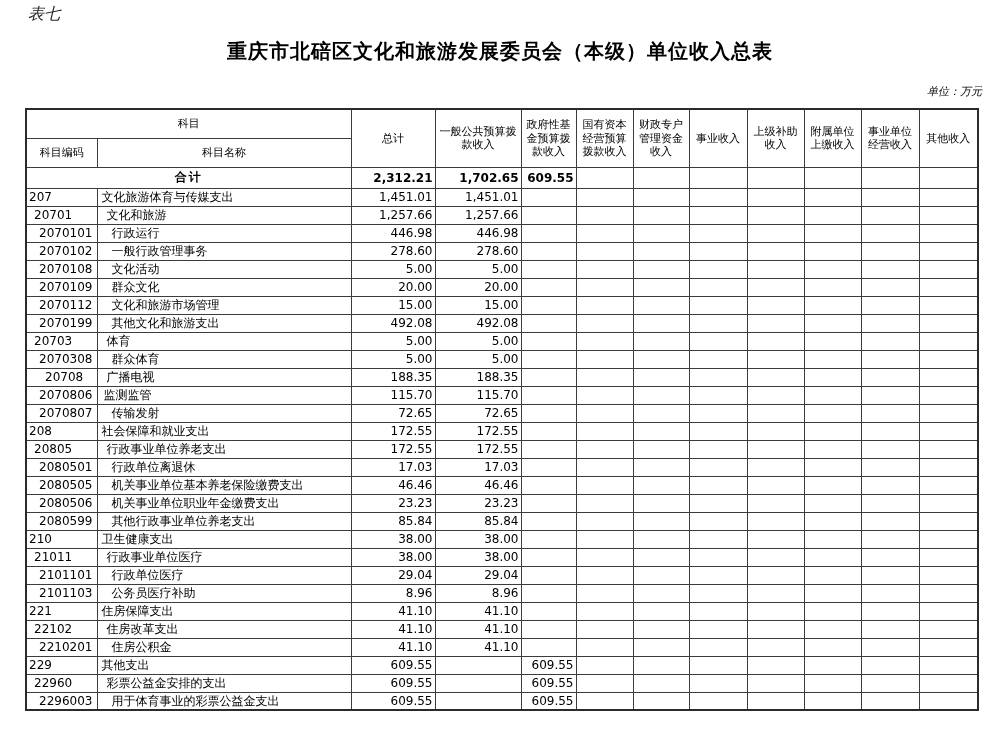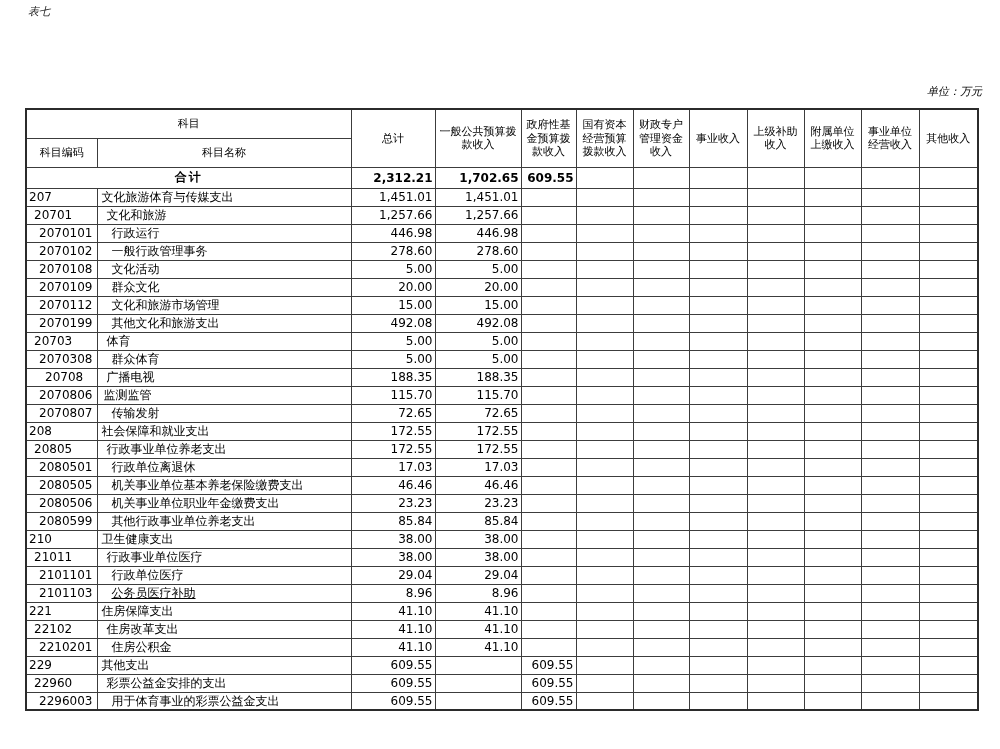--- a/index.html
+++ b/index.html
@@ -4,21 +4,21 @@
 <style>
   html,body{margin:0;padding:0;background:#fff;}
   body{
     width:1000px;height:749px;
     font-family:"DejaVu Sans","Liberation Sans",sans-serif;
     color:#000;overflow:hidden;
   }
   .page{position:relative;width:1000px;height:749px;background:#fff;}
   .corner-label{
     position:absolute;left:28px;top:4px;
-    font-size:11px;font-family:"DejaVu Serif","Liberation Serif",serif;
+    font-size:16px;font-family:"DejaVu Serif","Liberation Serif",serif;
     font-style:italic;color:#222;
   }
   .page-title{
     position:absolute;left:0;top:38px;width:1000px;margin:0;
     text-align:center;font-size:20px;font-weight:bold;letter-spacing:1px;
   }
   .unit-note{
     position:absolute;right:18px;top:84px;font-size:11px;
     font-family:"DejaVu Serif","Liberation Serif",serif;font-style:italic;
   }
@@ -46,20 +46,21 @@
   tr.data-row td{font-size:12px;line-height:1;}
   td.code-cell{text-align:left;white-space:nowrap;}
   td.name-cell{text-align:left;white-space:nowrap;}
   td.value-cell{text-align:right;white-space:nowrap;}
 </style>
 </head>
 <body>
 
 <div class="page">
   <div class="corner-label">表七</div>
+  <h1 class="page-title">重庆市北碚区文化和旅游发展委员会（本级）单位收入总表</h1>
   <div class="unit-note">单位：万元</div>
 
   <table class="income">
     <colgroup>
       <col style="width:71px">
         <col style="width:254px">
         <col style="width:84px">
       <col style="width:86px">
         <col style="width:55px">
         <col style="width:57px">
@@ -406,21 +407,21 @@
           <td class="value-cell"></td>
           <td class="value-cell"></td>
           <td class="value-cell"></td>
           <td class="value-cell"></td>
           <td class="value-cell"></td>
           <td class="value-cell"></td>
           <td class="value-cell"></td>
         </tr>
         <tr class="data-row">
           <td class="code-cell" style="padding-left: 12px;">2101103</td>
-          <td class="name-cell" style="padding-left: 14px; text-decoration: underline;">公务员医疗补助</td>
+          <td class="name-cell" style="padding-left: 14px;">公务员医疗补助</td>
           <td class="value-cell">8.96</td>
           <td class="value-cell">8.96</td>
           <td class="value-cell"></td>
           <td class="value-cell"></td>
           <td class="value-cell"></td>
           <td class="value-cell"></td>
           <td class="value-cell"></td>
           <td class="value-cell"></td>
           <td class="value-cell"></td>
           <td class="value-cell"></td>

